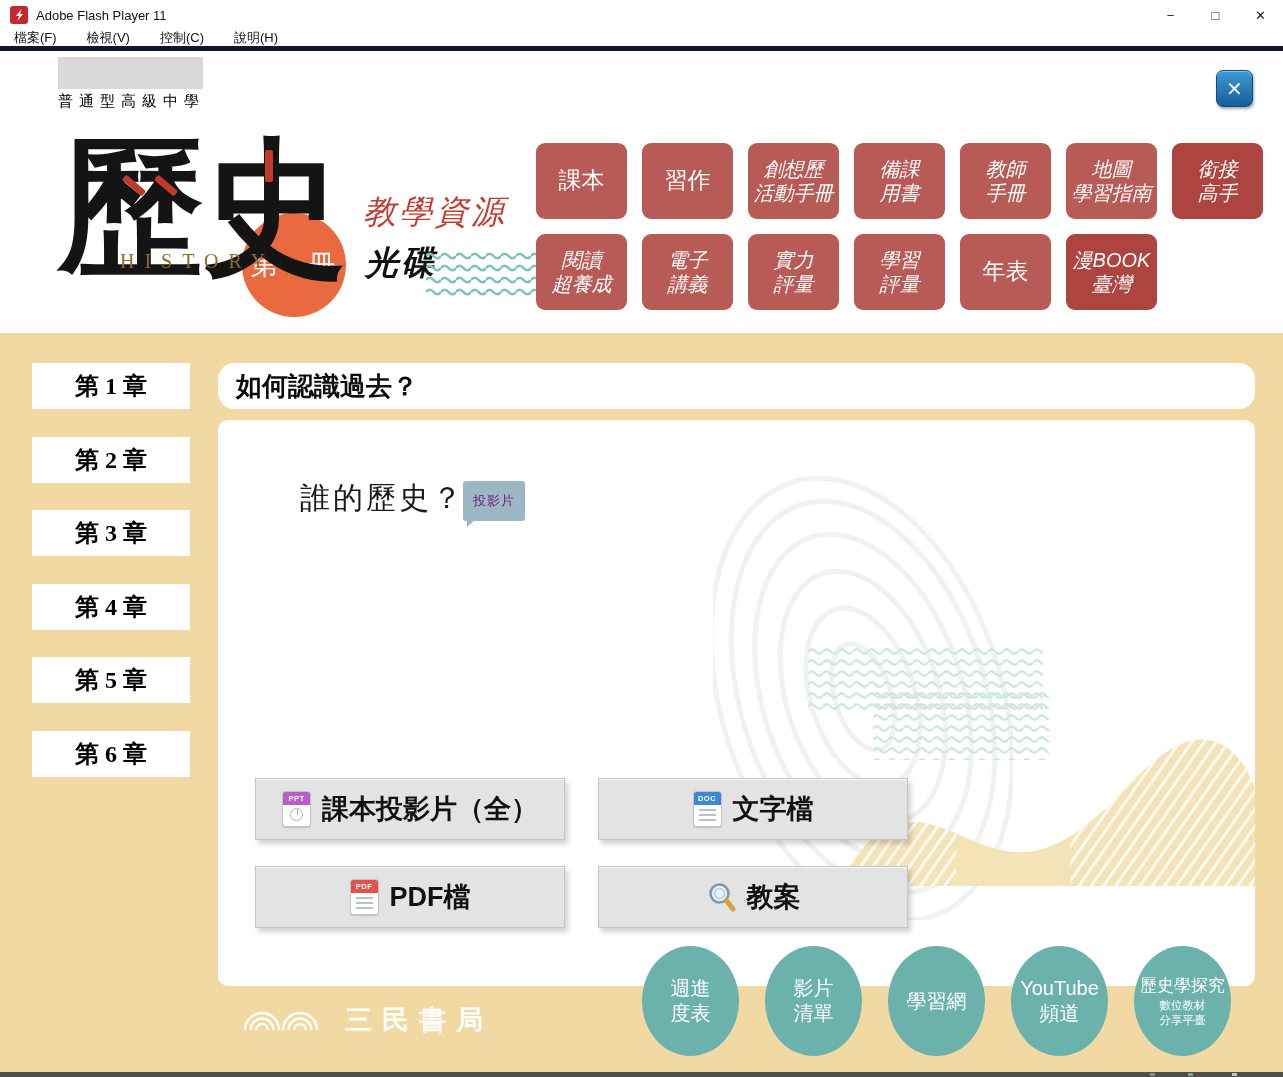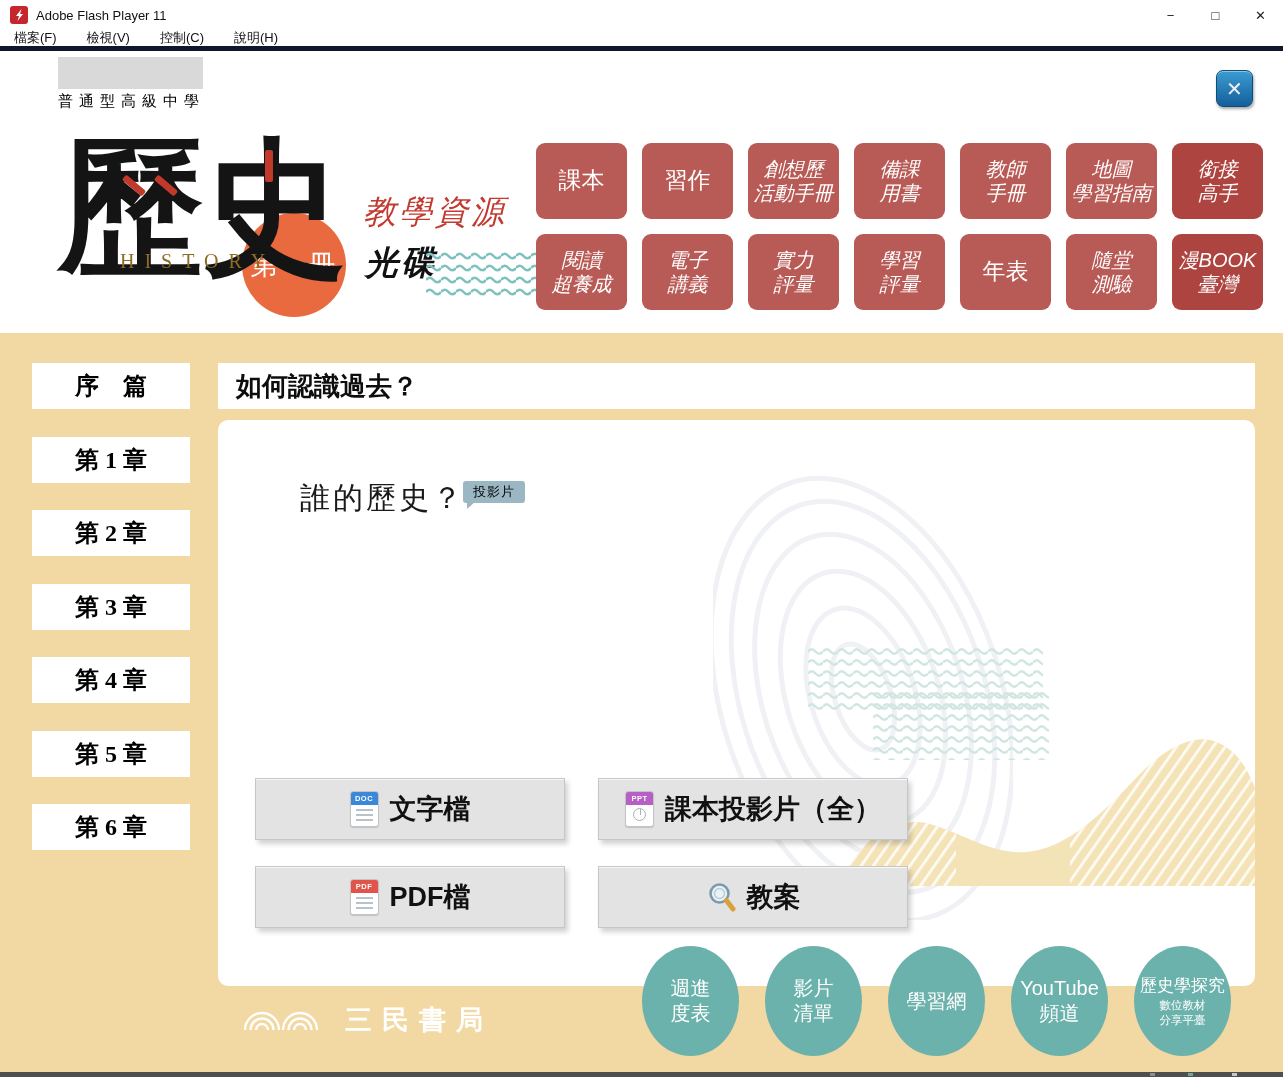--- a/index.html
+++ b/index.html
@@ -60,29 +60,29 @@
   .res-btn.dark{background:var(--red_dark,#ad443f);}
 
   
   .main-bg{position:absolute;left:0;top:333px;width:1283px;height:744px;
     background:var(--tan,#f2d8a2);}
   .sidebar{position:absolute;left:32px;top:363px;width:158px;}
   .chapter-btn{width:158px;height:46px;background:#fff;margin-bottom:27.5px;display:flex;
     align-items:center;justify-content:center;font-family:"Liberation Serif","DejaVu Serif",serif;
     font-size:24px;font-weight:bold;color:#000;cursor:pointer;white-space:nowrap;}
   .section-bar{position:absolute;left:218px;top:363px;width:1037px;height:46px;background:#fff;
-    border-radius:1px;display:flex;align-items:center;padding-left:18px;box-sizing:border-box;
+    border-radius:16px;display:flex;align-items:center;padding-left:18px;box-sizing:border-box;
     font-size:26px;font-weight:bold;color:#0d0d0d;}
   .panel{position:absolute;left:218px;top:420px;width:1037px;height:566px;background:#fff;
     border-radius:10px;overflow:hidden;}
 
   .topic{position:absolute;left:82px;top:58px;font-size:30px;font-weight:500;color:#1a1a1a;
     letter-spacing:3px;white-space:nowrap;}
-  .topic-tag{position:absolute;left:245px;top:61px;width:62px;height:22px;
-    background:var(--tag,#9cb7c4);border-radius:3px;color:#000000;font-size:13px;
+  .topic-tag{position:absolute;left:245px;top:61px;width:62px;height:40px;
+    background:var(--tag,#9cb7c4);border-radius:3px;color:#701a75;font-size:13px;
     display:flex;align-items:center;justify-content:center;letter-spacing:1px;}
   .topic-tag::after{content:'';position:absolute;left:4px;bottom:-6px;width:0;height:0;
     border-left:8px solid var(--tag,#9cb7c4);border-bottom:7px solid transparent;}
 
   .deco{position:absolute;pointer-events:none;}
 
   
   .actions{position:absolute;left:37px;top:358px;display:grid;
     grid-template-columns:310px 310px;grid-template-rows:62px 62px;column-gap:33px;row-gap:26px;}
   .action-btn{background:#e3e3e3;border:1px solid #c6c6c6;box-sizing:border-box;
@@ -181,30 +181,27 @@
 高手</div>
     <div class="res-btn two-line">閱讀
 超養成</div>
     <div class="res-btn two-line">電子
 講義</div>
     <div class="res-btn two-line">實力
 評量</div>
     <div class="res-btn two-line">學習
 評量</div>
     <div class="res-btn">年表</div>
-    <div class="res-btn two-line">隨堂
-測驗</div>
     <div class="res-btn dark two-line">漫BOOK
 臺灣</div>
   </div>
 
 <div class="main-bg"></div>
 
 <div class="sidebar" id="sidebar">
-    <div class="chapter-btn">序　篇</div>
     <div class="chapter-btn">第 1 章</div>
     <div class="chapter-btn">第 2 章</div>
     <div class="chapter-btn">第 3 章</div>
     <div class="chapter-btn">第 4 章</div>
     <div class="chapter-btn">第 5 章</div>
     <div class="chapter-btn">第 6 章</div>
   </div>
 
 <div class="section-bar">
   <span>如何認識過去？</span>
@@ -254,32 +251,32 @@
       <rect x="18" y="0" width="130" height="156" fill="url(#stp)"></rect>
       <rect x="262" y="0" width="185" height="156" fill="url(#stp)"></rect>
     </g>
   </svg>
 
   <div class="topic">誰的歷史？</div>
   <div class="topic-tag">投影片</div>
 
   <div class="actions" id="actions">
       <div class="action-btn">
+        <span class="file-icon ppt">
+          <span class="fi-band">PPT</span>
+          <span class="fi-body"></span>
+        </span>
+        <span>課本投影片（全）</span>
+      </div>
+      <div class="action-btn">
         <span class="file-icon doc">
           <span class="fi-band">DOC</span>
           <span class="fi-body"></span>
         </span>
         <span>文字檔</span>
-      </div>
-      <div class="action-btn">
-        <span class="file-icon ppt">
-          <span class="fi-band">PPT</span>
-          <span class="fi-body"></span>
-        </span>
-        <span>課本投影片（全）</span>
       </div>
       <div class="action-btn">
         <span class="file-icon pdf">
           <span class="fi-band">PDF</span>
           <span class="fi-body"></span>
         </span>
         <span>PDF檔</span>
       </div>
       <div class="action-btn">
         <svg width="30" height="32" viewBox="0 0 30 32">

